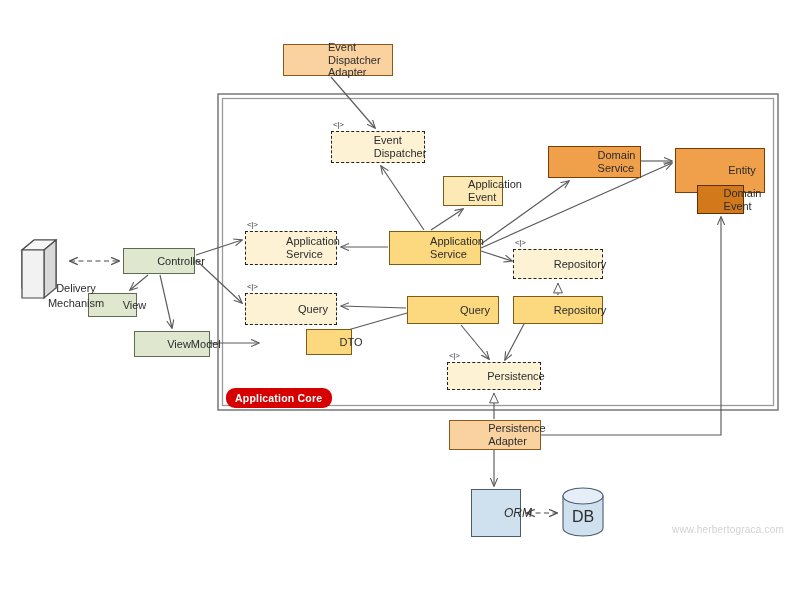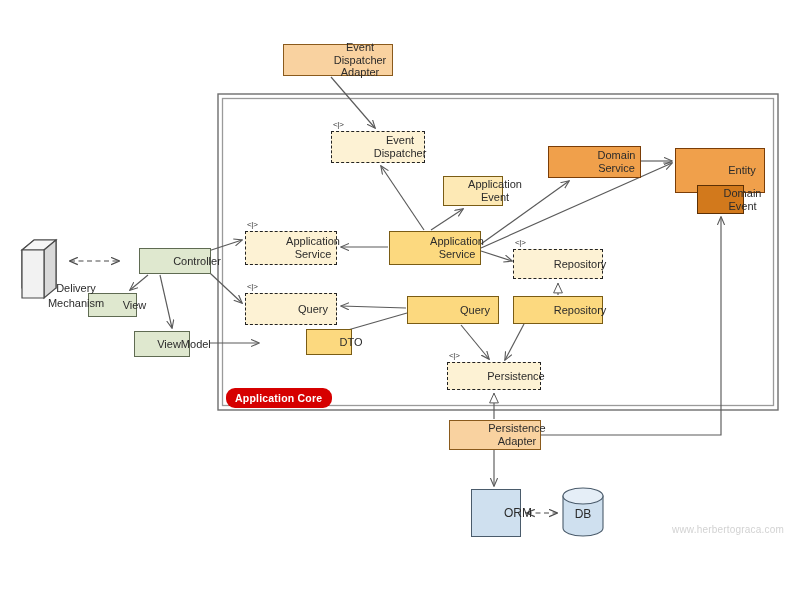--- a/index.html
+++ b/index.html
@@ -20,21 +20,20 @@
     left:0; top:0;
     width:802px;
     height:602px;
   }
   .node{
     position:absolute;
     box-sizing:border-box;
     display:flex;
     align-items:center;
     justify-content:center;
-    text-align:center;
     line-height:1.18;
     color:#2b2b2b;
     z-index:5;
     white-space:pre-line;
     padding-left:44px;
   }
   
   .n-green{
     background:#dfe8cf;
     border:1px solid #5f6b52;
@@ -219,25 +218,25 @@
       <div class="node n-iface" style="left: 513px; top: 249px; width: 90px; height: 30px;">Repository</div>
       <div class="node n-yellow" style="left: 513px; top: 296px; width: 90px; height: 28px;">Repository</div>
       <div class="node n-orange" style="left: 548px; top: 146px; width: 93px; height: 32px;">Domain
 Service</div>
       <div class="node n-orange" style="left: 675px; top: 148px; width: 90px; height: 45px;">Entity</div>
       <div class="node n-orange-dark" style="left: 697px; top: 185px; width: 47px; height: 29px;">Domain
 Event</div>
       <div class="node n-iface" style="left: 447px; top: 362px; width: 94px; height: 28px;">Persistence</div>
       <div class="node n-peach" style="left: 449px; top: 420px; width: 92px; height: 30px;">Persistence
 Adapter</div>
-      <div class="node n-green" style="left: 123px; top: 248px; width: 72px; height: 26px; margin-left: 16px;">Controller</div>
+      <div class="node n-green" style="left: 123px; top: 248px; width: 72px; height: 26px;">Controller</div>
       <div class="node n-green" style="left: 88px; top: 293px; width: 49px; height: 24px;">View</div>
-      <div class="node n-green" style="left: 134px; top: 331px; width: 56px; height: 26px;">ViewModel</div>
-      <div class="node n-blue" style="left: 471px; top: 489px; width: 50px; height: 48px;">ORM</div>
-      <div class="plain-label" style="left: 563px; top: 506px; width: 40px; font-size: 12px;">DB</div>
+      <div class="node n-green" style="left: 134px; top: 331px; width: 76px; height: 26px;">ViewModel</div>
+      <div class="node n-blue" style="left: 471px; top: 489px; width: 50px; height: 48px; font-style: italic;">ORM</div>
+      <div class="plain-label" style="left: 563px; top: 506px; width: 40px; font-size: 16px;">DB</div>
     </div>
 
   <div class="plain-label" style="left:0px;top:281px;width:88px;font-size:11px;margin-left:32px;">Delivery
 Mechanism</div>
 
   <div id="core-badge" style="left:226px;top:388px;border-radius:9px;">Application Core</div>
 
   <div id="watermark" style="left:672px;top:524px;">www.herbertograca.com</div>
 
 </div>

